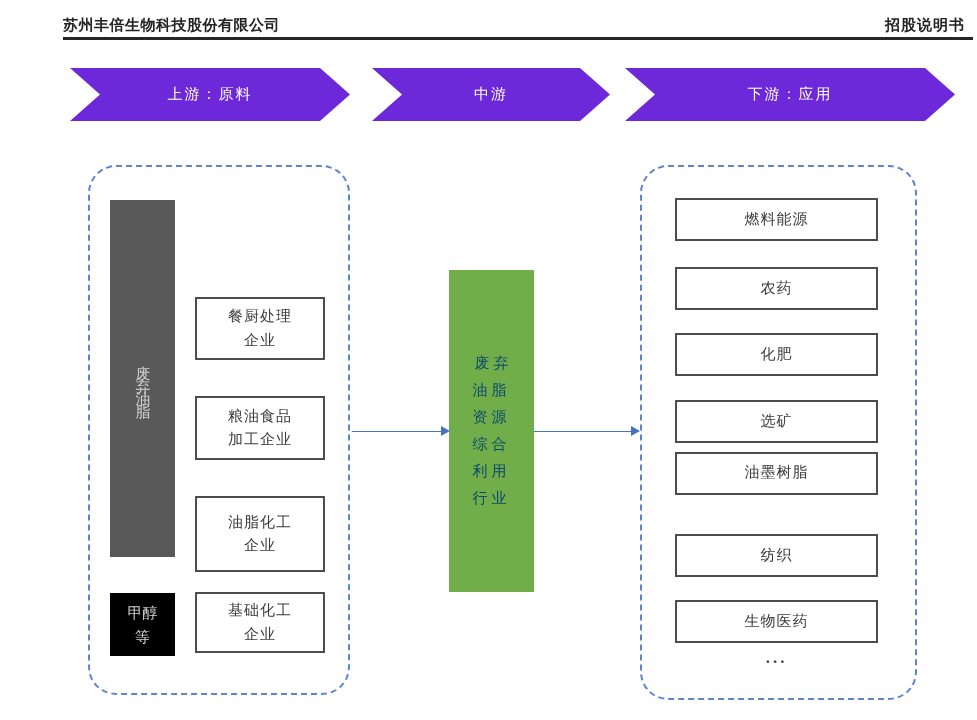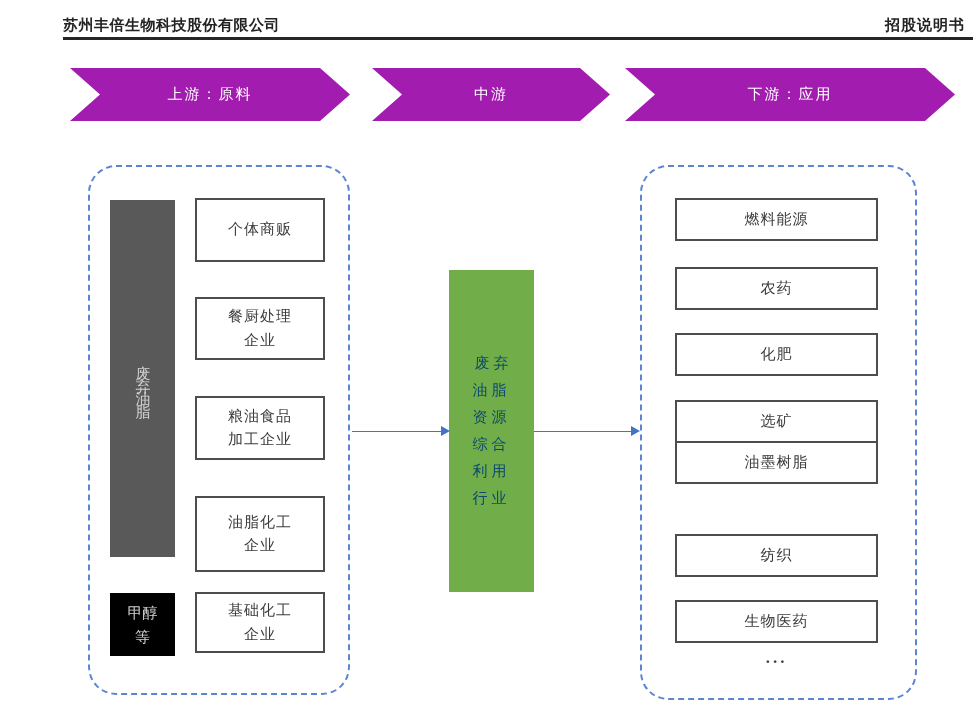--- a/index.html
+++ b/index.html
@@ -24,21 +24,21 @@
     font-size: 15px; font-weight: bold; color: #222222;
     letter-spacing: 1px;
   }
   .header-rule {
     position: absolute; left: 63px; top: 37px;
     width: 910px; height: 2.5px; background: #262626;
   }
   
   .banner {
     position: absolute; top: 68px; height: 53px;
-    background: #a21caf;
+    background: #6d28d9;
     display: flex; align-items: center; justify-content: center;
     color: #ffffff; font-size: 15px; letter-spacing: 2px;
     clip-path: polygon(30px 50%, 0 0, calc(100% - 30px) 0, 100% 50%, calc(100% - 30px) 100%, 0 100%);
   }
   .banner-upstream   { left: 70px;  width: 280px; }
   .banner-midstream  { left: 372px; width: 238px; }
   .banner-downstream { left: 625px; width: 330px; }
   
   .dashed-box {
     position: absolute;
@@ -78,21 +78,21 @@
   .down-node { left: 675px; width: 203px; height: 43px; }
   .up-node-0 { top: 198px; height: 64px; }
   .up-node-1 { top: 297px; height: 63px; }
   .up-node-2 { top: 396px; height: 64px; }
   .up-node-3 { top: 496px; height: 76px; }
   .up-node-4 { top: 592px; height: 61px; }
   .down-node-0 { top: 198px; }
   .down-node-1 { top: 267px; }
   .down-node-2 { top: 333px; }
   .down-node-3 { top: 400px; }
-  .down-node-4 { top: 441px; }
+  .down-node-4 { top: 452px; font-family: Liberation Mono, monospace; }
   .down-node-5 { top: 534px; }
   .down-node-6 { top: 600px; }
   .more-dots {
     position: absolute; left: 675px; top: 648px; width: 203px;
     text-align: center; color: #404040; font-size: 17px;
     letter-spacing: 3px; font-weight: bold;
   }
   
   .industry-box {
     position: absolute; left: 449px; top: 270px;
@@ -138,21 +138,20 @@
   </div>
 
   <div class="dashed-box upstream-group"></div>
 
   <div class="material-bar">
     <span class="vtext">废弃油脂</span>
   </div>
   <div class="methanol-bar">甲醇
 等</div>
 
-  <div class="node up-node up-node-0">个体商贩</div>
   <div class="node up-node up-node-1">餐厨处理
 企业</div>
   <div class="node up-node up-node-2">粮油食品
 加工企业</div>
   <div class="node up-node up-node-3">油脂化工
 企业</div>
   <div class="node up-node up-node-4">基础化工
 企业</div>
 
   <div class="industry-box">废弃

